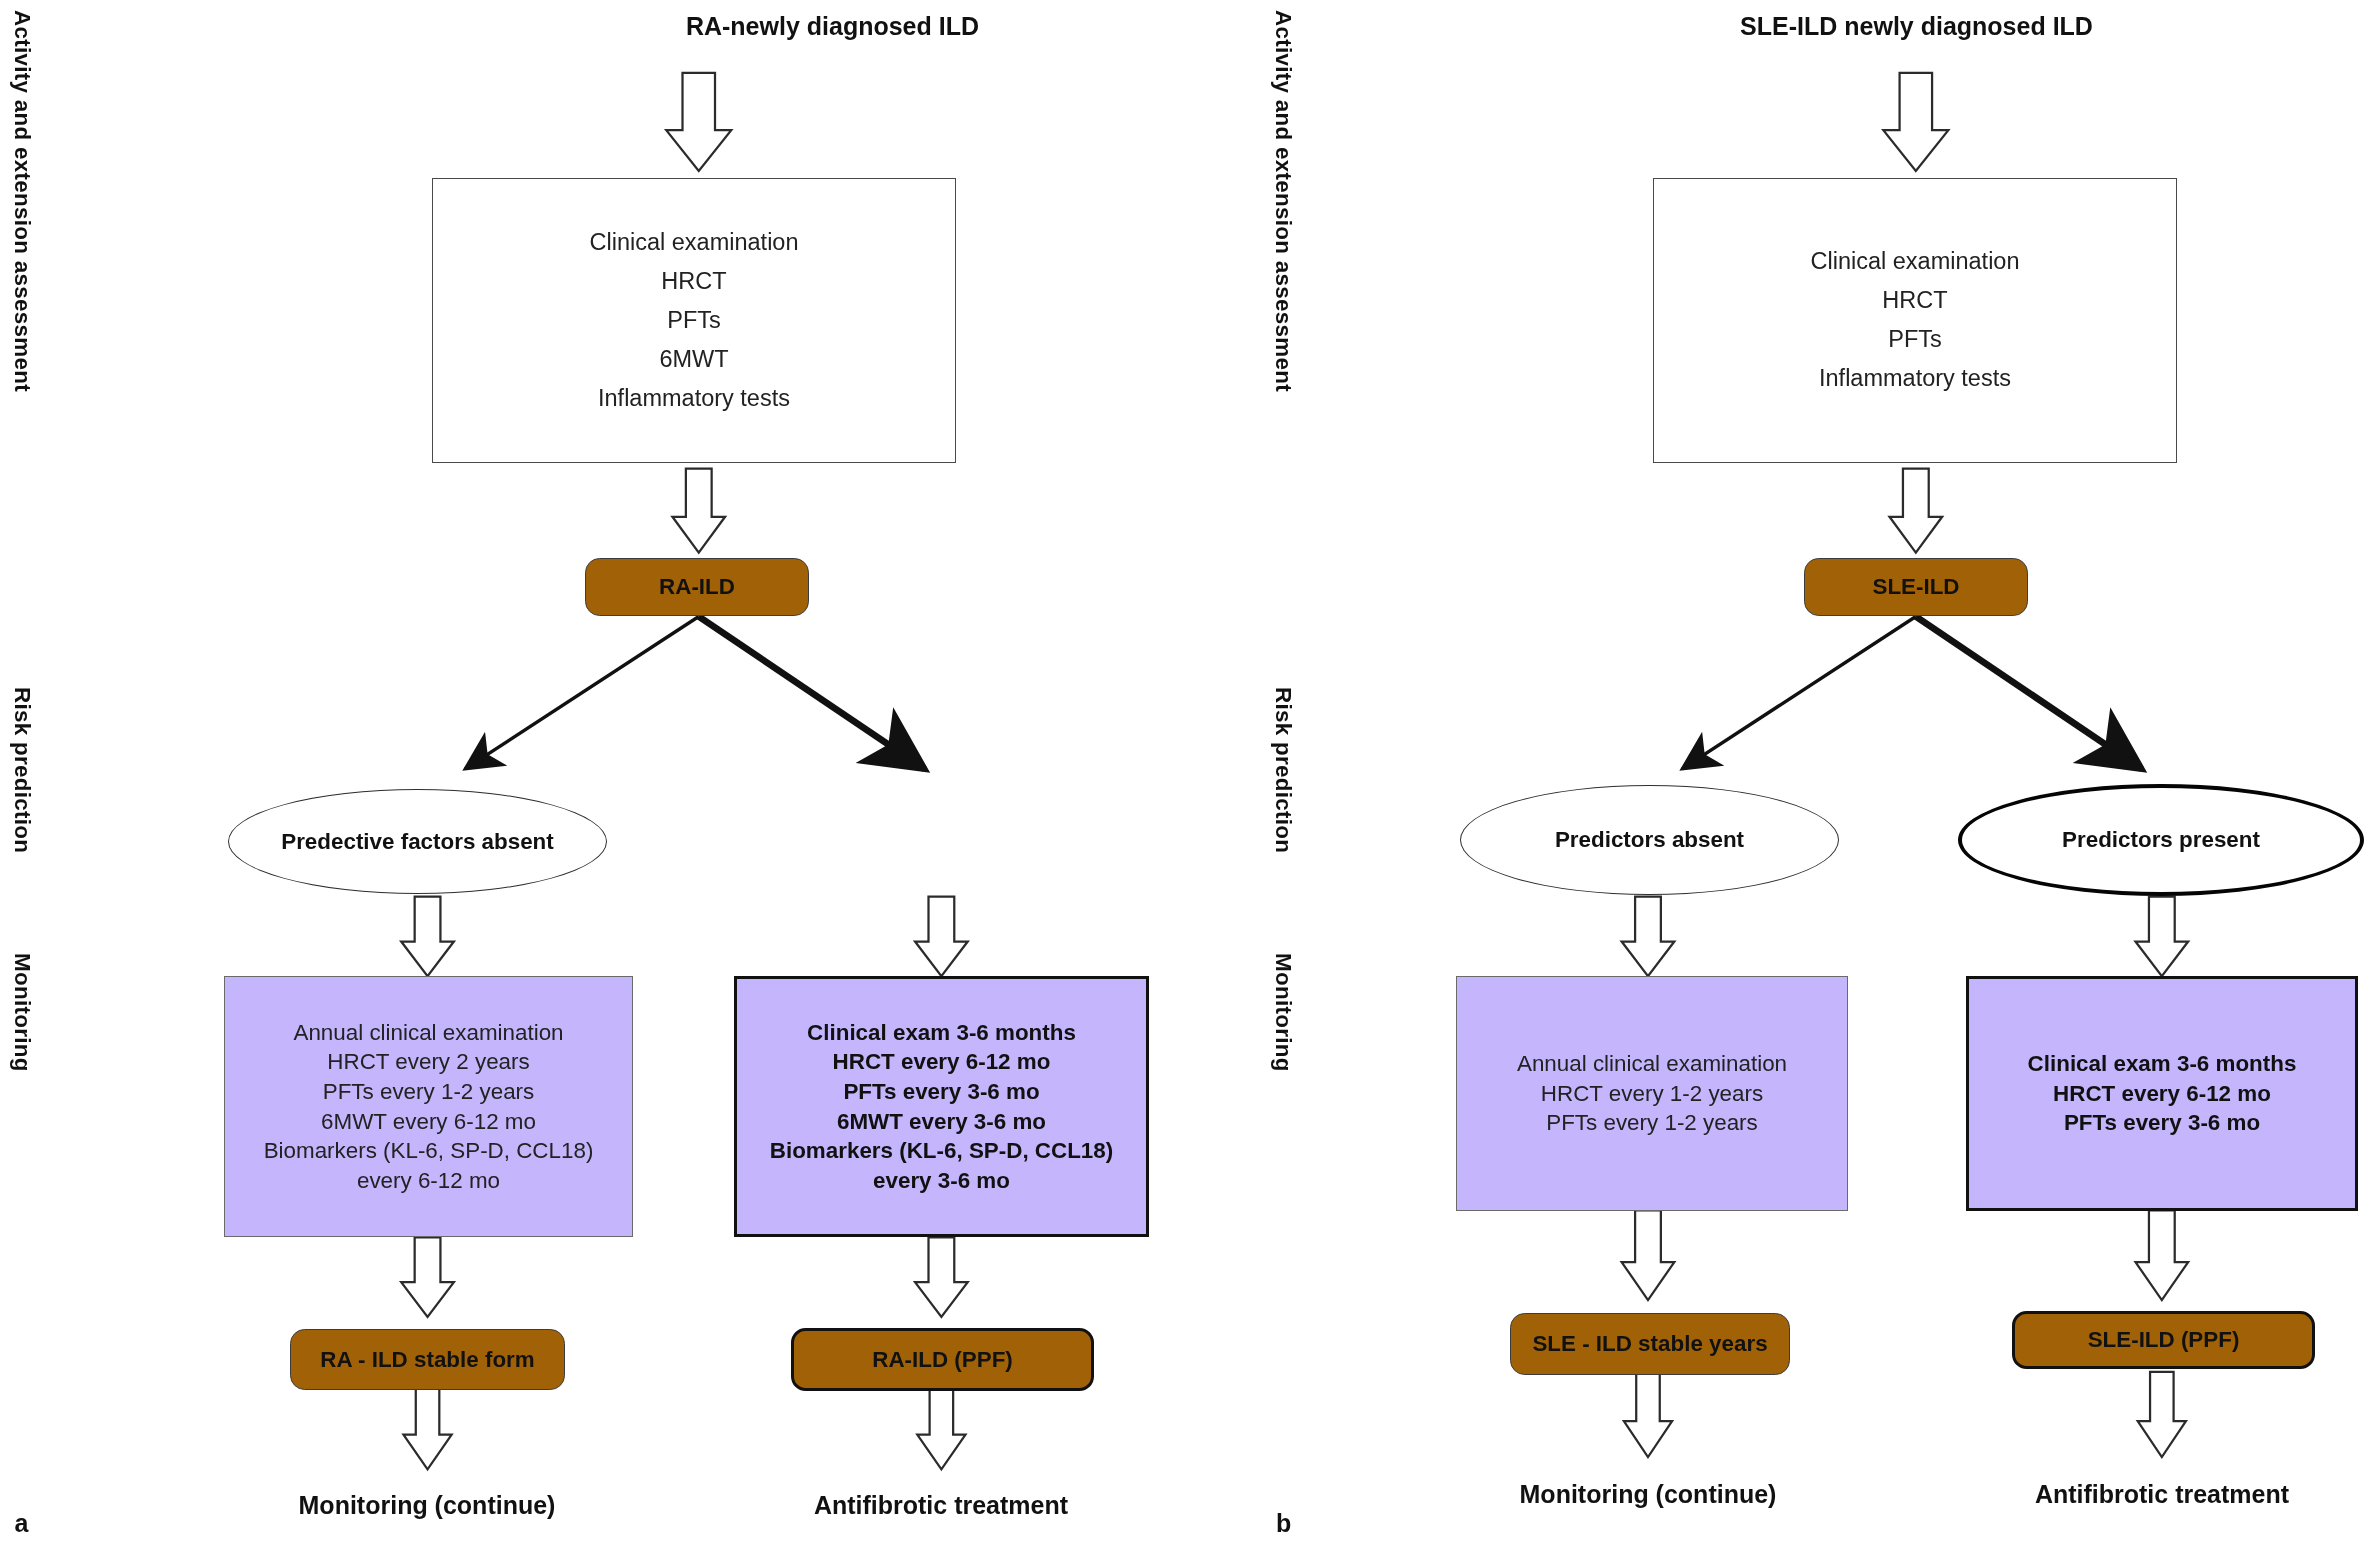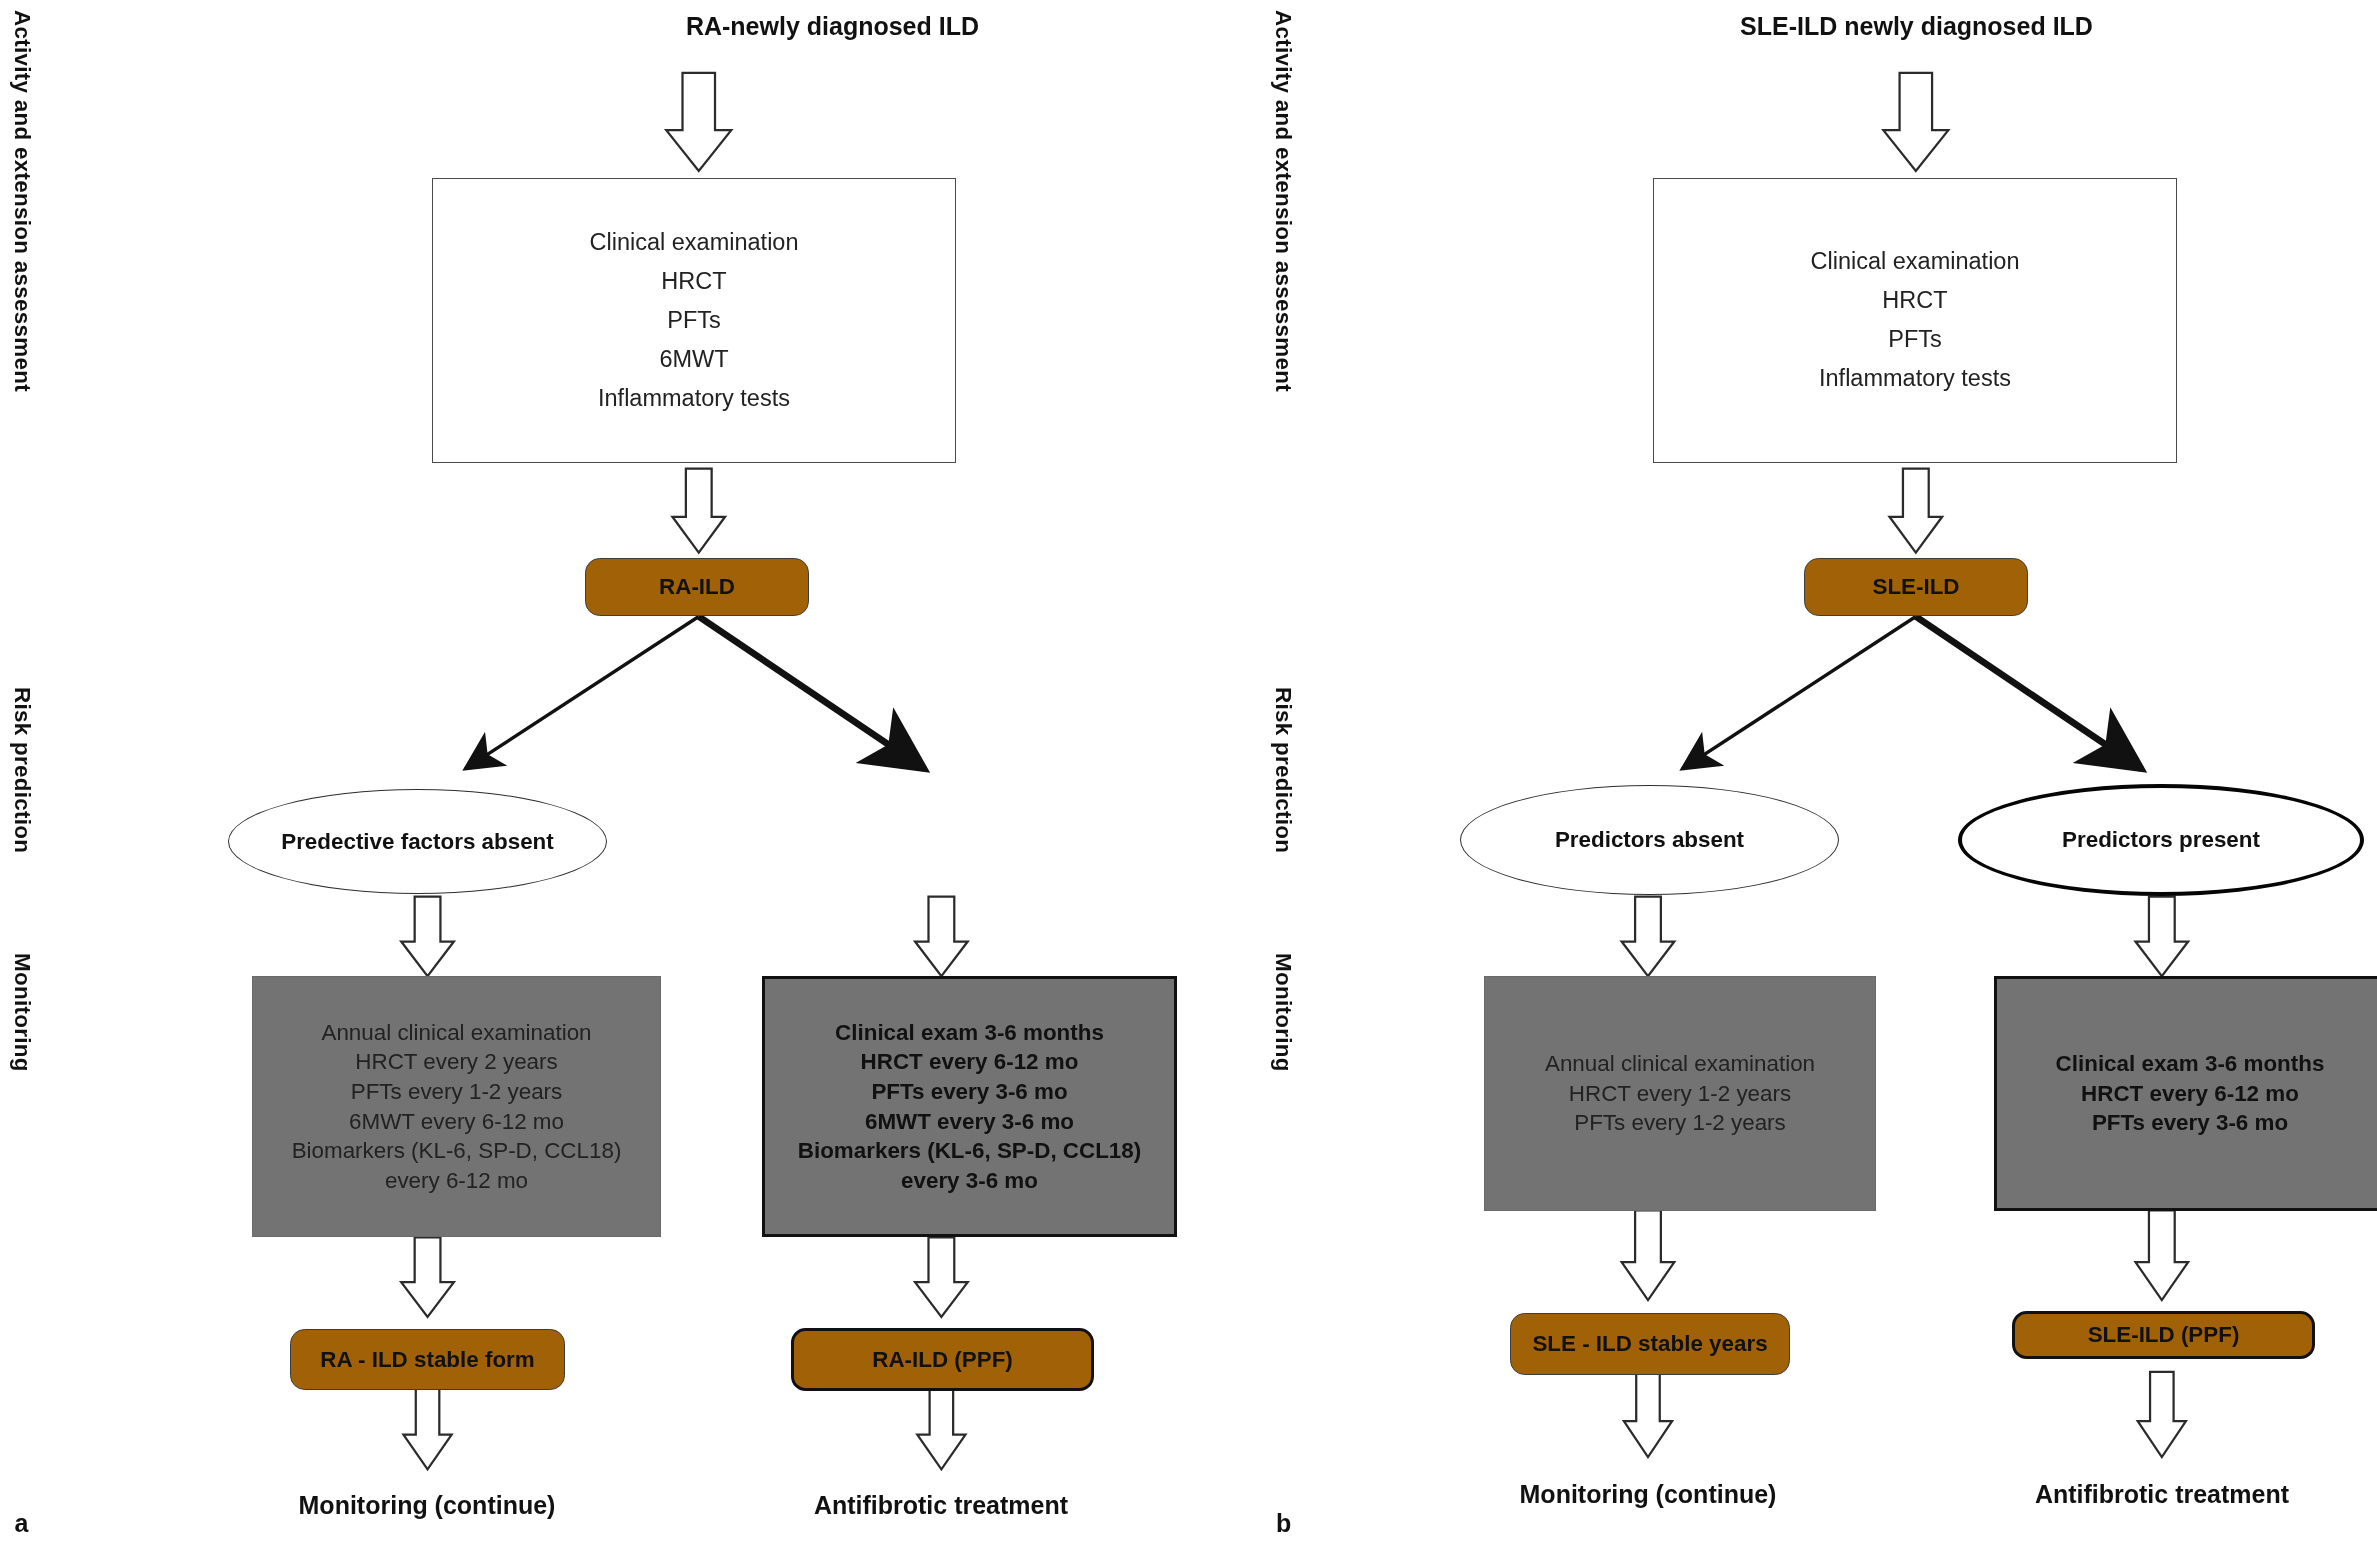--- a/index.html
+++ b/index.html
@@ -84,23 +84,22 @@
   .ellipse.bold-edge{ border-width:4.5px; border-color:#050505; }
   .ellipse .label{
     font-weight:bold;
     font-size:22.4px;
     white-space:nowrap;
     color:#111;
   }
   
   .mon-box{
     border:1.7px solid #6a6a6a;
-    background:#737373;
+    background:#c4b5fd;
     padding:11.2px 5.6px;
-    margin-left:28px;
   }
   .mon-box.bold-edge{ border-width:3.9px; border-color:#111; }
   .mon-box .line{
     font-size:22.4px;
     line-height:1.32;
     color:#222;
     white-space:nowrap;
   }
   .mon-box.bold-edge .line{ font-weight:bold; color:#111; }
   
@@ -248,21 +247,21 @@
   <div class="node mon-box bold-edge" style="left:1966px; top:976px; width:392px; height:235px;">
     <div class="line">Clinical exam  3-6 months</div>
     <div class="line">HRCT every 6-12 mo</div>
     <div class="line">PFTs every 3-6 mo</div>
   </div>
 
   <div class="node pill" style="left:1510px; top:1313px; width:280px; height:62px;">
     <div class="label">SLE - ILD stable years</div>
   </div>
 
-  <div class="node pill bold-edge" style="left:2012px; top:1311px; width:303px; height:48px;">
+  <div class="node pill bold-edge" style="left:2012px; top:1311px; width:303px; height:58px;">
     <div class="label">SLE-ILD (PPF)</div>
   </div>
 
   <div class="caption" style="left:1424px; top:1480px; width:448px;">Monitoring (continue)</div>
   <div class="caption" style="left:1938px; top:1480px; width:448px;">Antifibrotic treatment</div>
 
   <div class="panel-letter" style="left:1276px; top:1509px;">b</div>
 
 </div>
 

